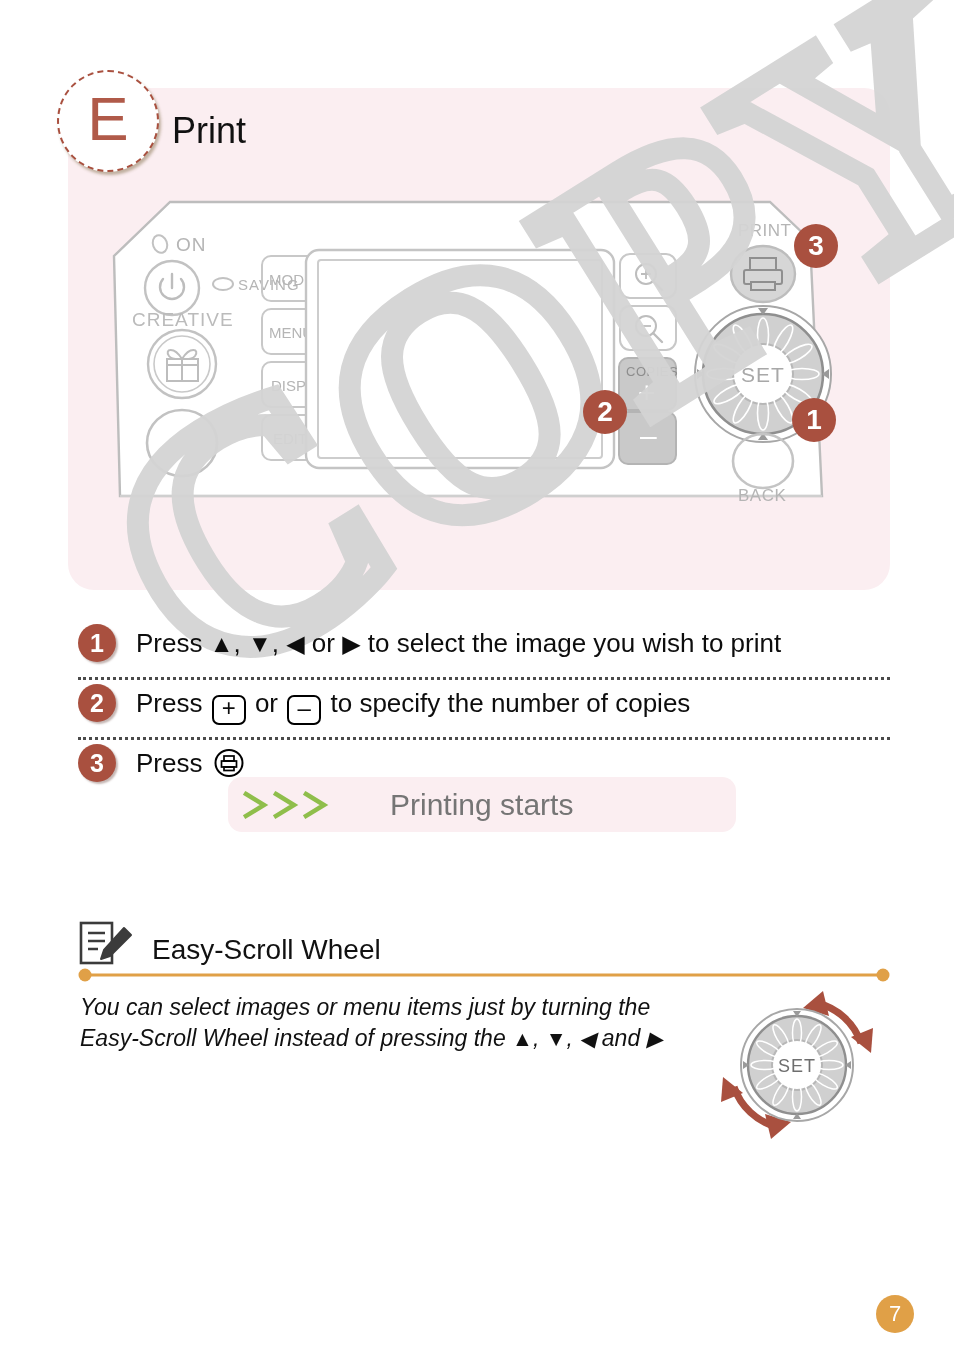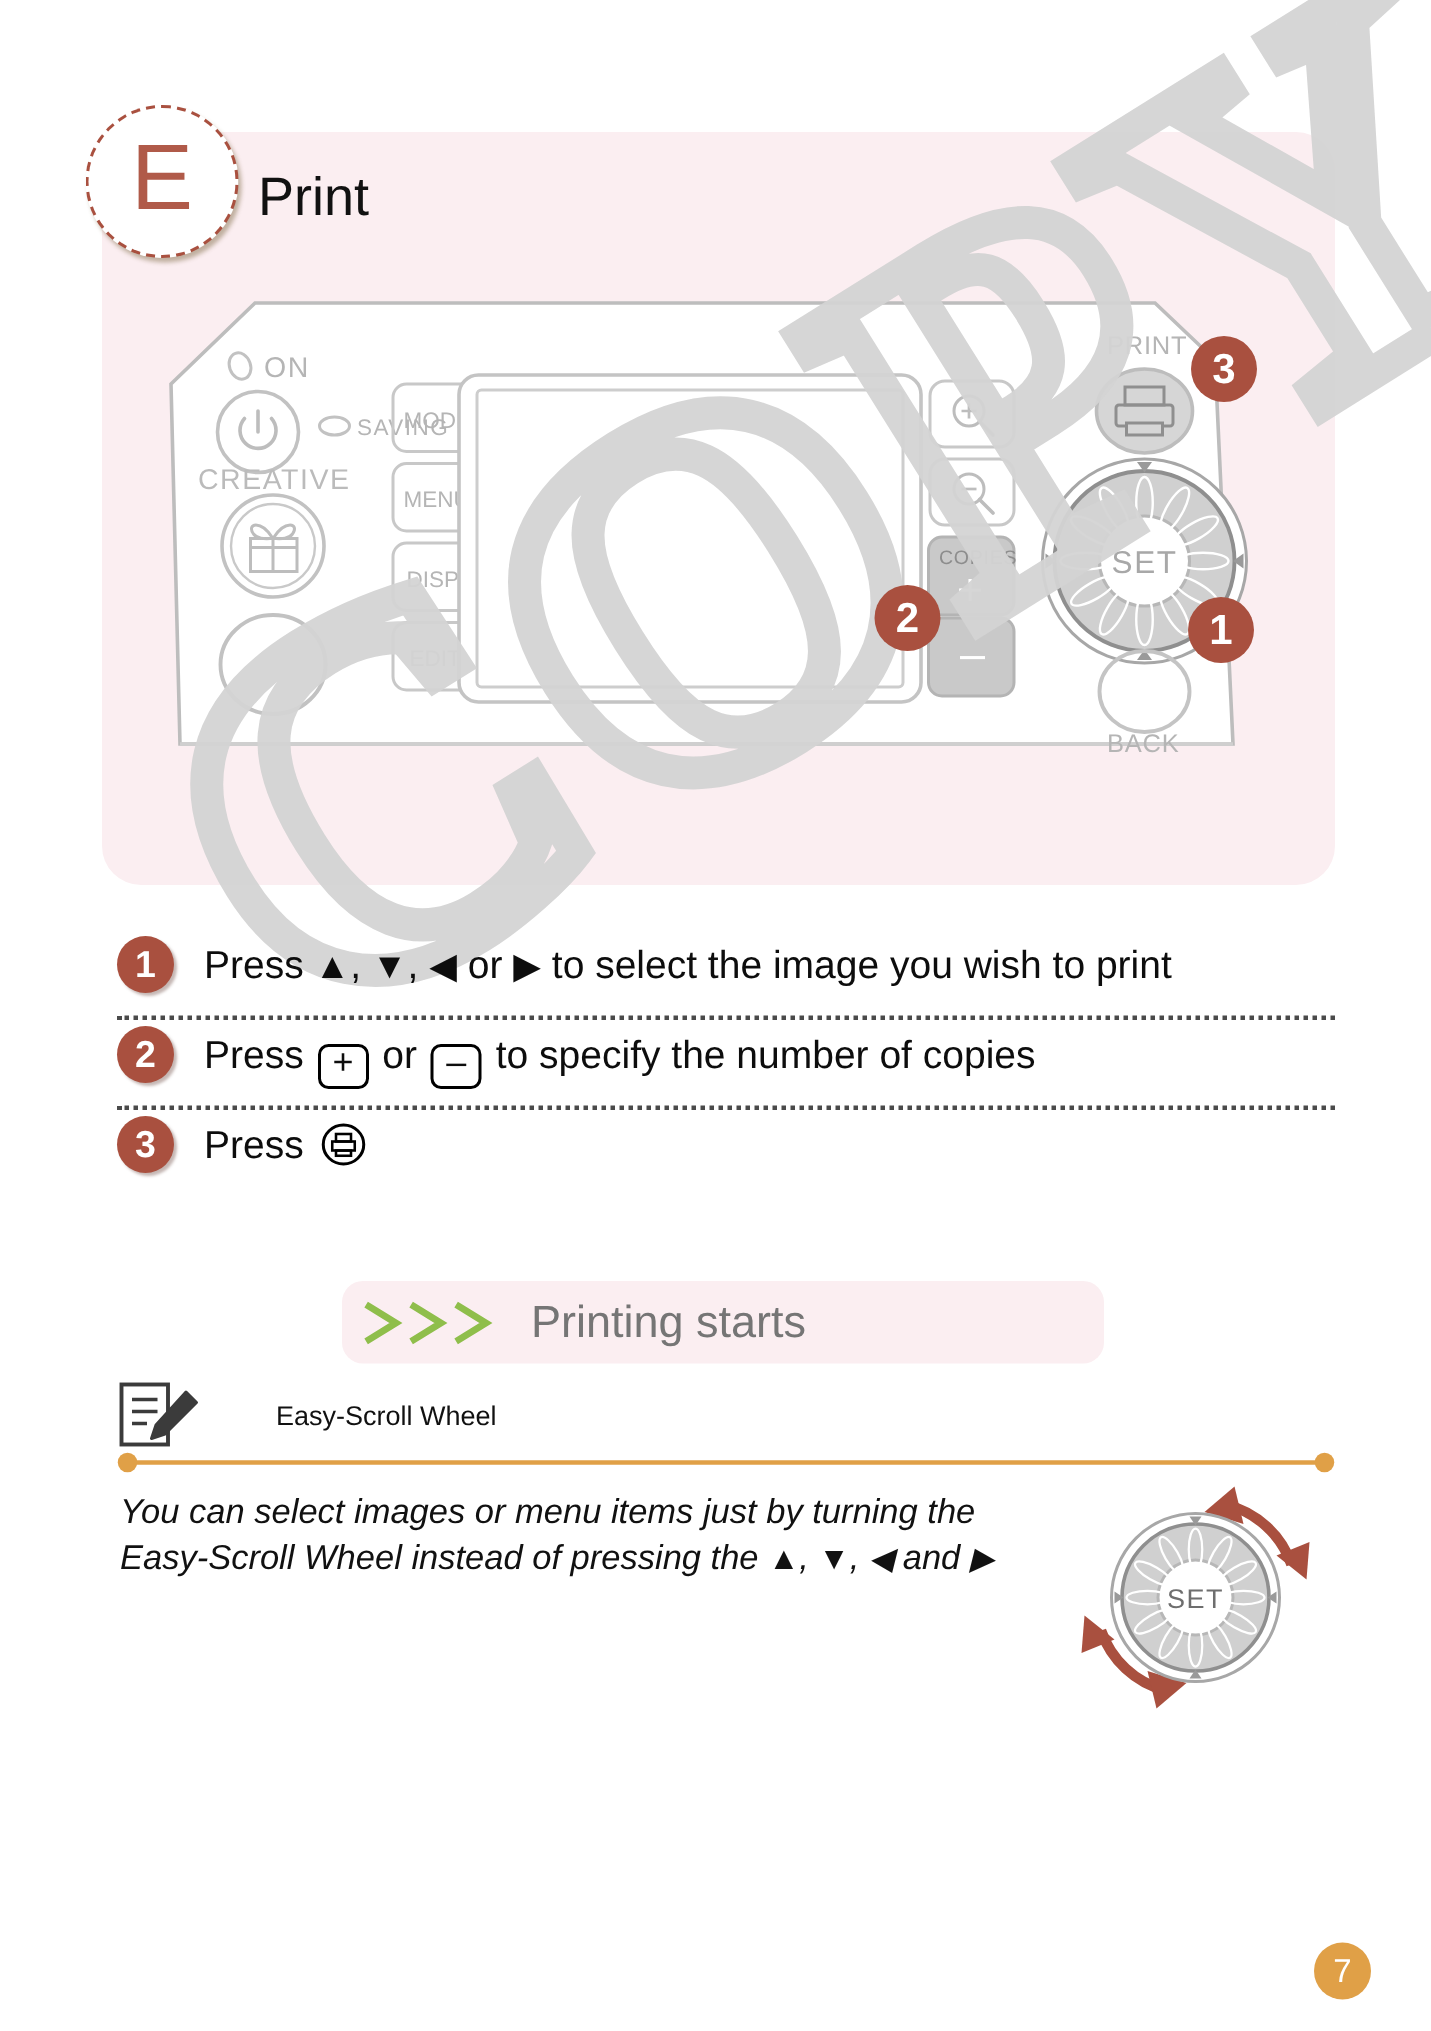--- a/index.html
+++ b/index.html
@@ -169,28 +169,29 @@
     border-top: 3px dotted #4a4a4a;
     height: 0;
     margin: 0;
     width: 100%;
   }
 
   
   #starts-banner {
     position: absolute;
     left: 228px;
-    top: 854px;
+    top: 777px;
     width: 508px;
     height: 55px;
     background: #fbeef1;
     border-radius: 14px;
     z-index: 6;
     display: flex;
     align-items: center;
+    gap: 36px;
   }
   #starts-chevrons {
     margin-left: 12px;
     display: flex;
     gap: 0px;
   }
   #starts-label {
     font-size: 30px;
     color: #757575;
     margin-left: 4px;
@@ -200,24 +201,23 @@
   #tip-icon {
     position: absolute;
     left: 78px;
     top: 920px;
     z-index: 6;
   }
   #tip-title {
     position: absolute;
     left: 152px;
     top: 934px;
-    font-size: 18px;
+    font-size: 28px;
     color: #111;
     z-index: 6;
-    margin-left: 32px;
   }
   #tip-divider {
     position: absolute;
     left: 78px;
     top: 968px;
     width: 812px;
     height: 14px;
     z-index: 6;
   }
   #tip-body {

